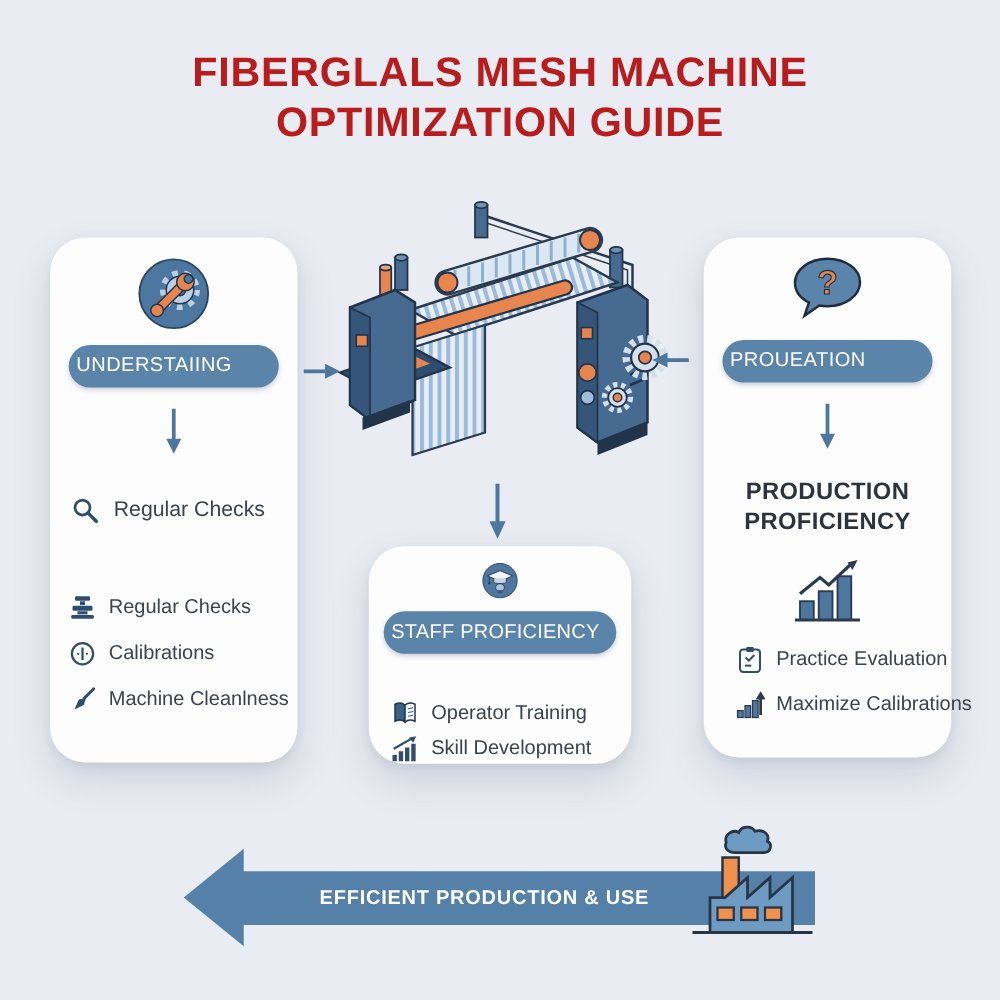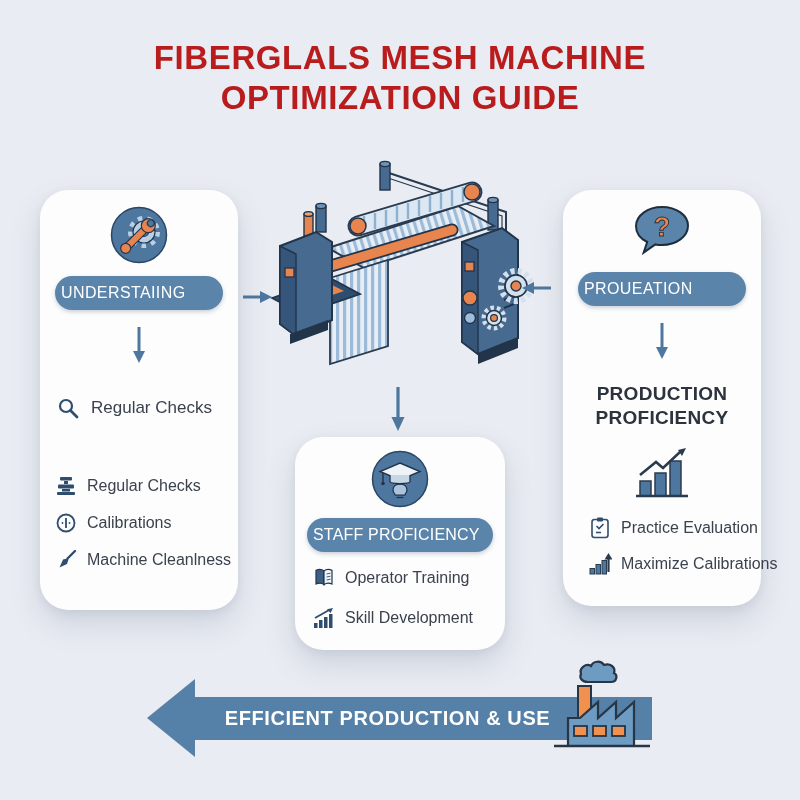--- a/index.html
+++ b/index.html
@@ -6,57 +6,57 @@
   .stage{position:relative;width:800px;height:800px;background:#e9ecf2;overflow:hidden;}
 
   .title{position:absolute;top:38px;left:0;width:100%;text-align:center;
          font-size:33px;font-weight:800;color:#b91c1c;line-height:1.22;letter-spacing:.6px;}
 
   .card{position:absolute;background:#fdfdfe;border-radius:28px;
         box-shadow:0 14px 30px rgba(96,112,140,.20),0 3px 8px rgba(96,112,140,.10);
         display:flex;flex-direction:column;align-items:center;box-sizing:border-box;}
   .card-left{left:40px;top:190px;width:198px;height:420px;}
   .card-right{left:563px;top:190px;width:198px;height:416px;}
-  .card-center{left:295px;top:437px;width:210px;height:213px;}
+  .card-center{left:295px;top:437px;width:210px;height:174px;}
 
   .badge{background:#5b84aa;color:#fff;font-weight:400;text-align:left;
          border-radius:18px;padding:8px 6px;box-sizing:border-box;white-space:nowrap;
          box-shadow:0 2px 4px rgba(50,70,95,.25);}
   .badge-left{width:168px;font-size:16px;margin-top:12px;letter-spacing:.4px;}
   .badge-right{width:168px;font-size:16px;margin-top:12px;letter-spacing:.4px;}
   .badge-center{width:186px;font-size:16px;margin-top:10px;letter-spacing:.2px;}
 
   .circle-icon{margin-top:16px;}
   .v-arrow{margin-top:16px;}
 
   .primary-row{align-self:flex-start;padding-left:16px;margin-top:32px;
                display:flex;align-items:center;gap:11px;font-size:17px;color:#3b424d;white-space:nowrap;}
   .item-list{align-self:flex-start;display:flex;flex-direction:column;}
   .list-left{padding-left:14px;margin-top:54px;gap:13px;}
   .list-right{padding-left:25px;margin-top:14px;gap:12px;}
-  .list-center{padding-left:17px;margin-top:14px;gap:16px;}
+  .list-center{padding-left:17px;margin-top:36px;gap:4px;}
   .item-row{display:flex;align-items:center;gap:9px;font-size:16px;color:#3b424d;white-space:nowrap;}
 
   .reflect-heading{margin-top:22px;text-align:center;font-size:19px;font-weight:800;
                    color:#2c333d;line-height:1.26;letter-spacing:.3px;}
   .big-chart{margin-top:16px;}
 
   .machine{position:absolute;left:266px;top:150px;}
 
   .conn{position:absolute;}
   .conn-left{left:242px;top:289px;}
   .conn-right{left:518px;top:280px;}
   .conn-down{left:390px;top:386px;}
 
   .banner-bar{position:absolute;left:193px;top:697px;width:459px;height:43px;background:#5580a8;
               display:flex;align-items:center;justify-content:center;box-sizing:border-box;padding-right:70px;}
   .banner-head{position:absolute;left:147px;top:679px;width:0;height:0;
                border-top:39px solid transparent;border-bottom:39px solid transparent;
                border-right:48px solid #5580a8;}
-  .banner-label{color:#fff;font-size:20px;font-weight:700;letter-spacing:.6px;white-space:nowrap;}
+  .banner-label{color:#fff;font-size:16px;font-weight:700;letter-spacing:.6px;white-space:nowrap;}
   .factory{position:absolute;left:550px;top:652px;}
 </style>
 </head>
 <body>
 
 <div class="stage">
 
   <div class="title">
     <div>FIBERGLALS MESH MACHINE</div>
     <div>OPTIMIZATION GUIDE</div>

